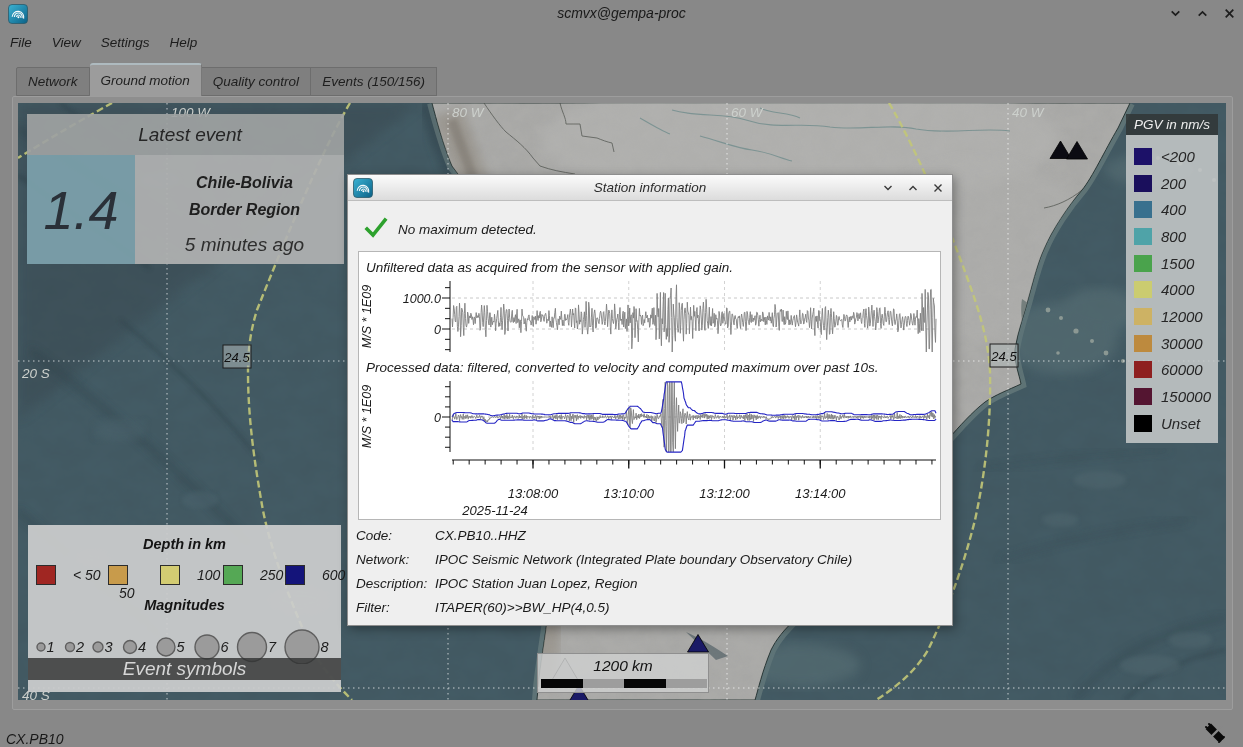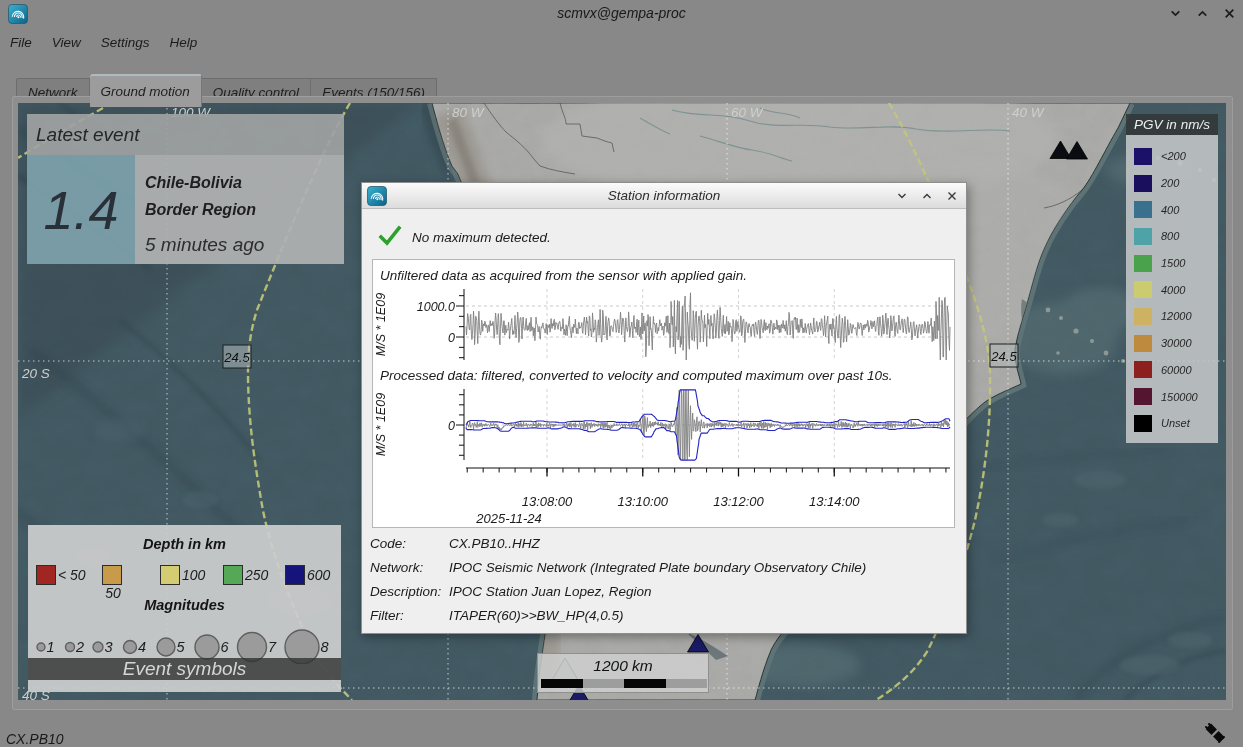--- a/index.html
+++ b/index.html
@@ -12,82 +12,82 @@
 .app-icon { position:absolute; left:8px; top:4px; width:20px; height:20px; }
 .win-title { position:absolute; top:5px; left:0; width:100%; text-align:center;
   font-size:14px; color:#191919; }
 .win-controls { position:absolute; right:4px; top:3px; display:flex; gap:7px; }
 .win-btn { width:20px; height:20px; display:flex; align-items:center; justify-content:center; }
 
 .menubar { position:absolute; top:28px; left:0; height:30px; display:flex; padding-left:0; }
 .menu-item { padding:0 10px; line-height:29px; font-size:13.5px; color:#1c1c1c; }
 
 
-.tabbar { position:absolute; top:74px; left:16px; height:33px; display:flex; align-items:flex-end; }
+.tabbar { position:absolute; top:63px; left:16px; height:33px; display:flex; align-items:flex-end; }
 .tab { height:29px; line-height:28px; padding:0 11px; font-size:13.5px; color:#1e1e1e;
   background:#7f7f7f; border:1px solid #6d6d6d; border-left:none; position:relative; }
 .tab:first-child { border-left:1px solid #6d6d6d; border-top-left-radius:2px; }
 .tab.active { height:33px; line-height:31px; background:#9c9c9c; border-color:#787878;
   border-top:2px solid #aebabf; border-radius:3px 3px 0 0; border-bottom:none; z-index:3; }
 
 .pane { position:absolute; left:12px; top:96px; width:1221px; height:614px;
   background:#8e8e8e; border:1px solid #9d9d9d; border-radius:2px; }
 
 
 .mapwrap { position:absolute; left:5px; top:6px; width:1208px; height:597px; overflow:hidden;
   background:#3f545c; }
 .mapwrap > svg.basemap { position:absolute; left:0; top:0; }
 
 
-.latest-event { position:absolute; left:9px; top:11px; width:317px; height:150px; z-index:5; }
+.latest-event { position:absolute; left:9px; top:11px; width:317px; height:150px; z-index:5;text-align:center; }
 .le-header { height:41px; background:rgba(158,161,161,0.93); color:#262626; font-size:19px;
   line-height:41px; padding-left:9px; }
 .le-body { display:flex; height:109px; }
 .le-mag { width:108px; background:rgba(122,158,168,0.97); color:#2a3038; font-size:54px;
   display:flex; align-items:center; justify-content:center; }
 .le-info { flex:1; background:rgba(176,177,177,0.93); padding:14px 0 0 10px; }
 .le-region { font-size:16px; font-weight:bold; color:#1f1f1f; line-height:27px; }
 .le-time { font-size:19px; color:#2e2e2e; margin-top:11px; }
 
 
 .pgv-legend { position:absolute; left:1108px; top:11px; width:92px; z-index:5; }
 .pgv-header { height:21px; background:rgba(48,53,53,0.82); color:#eeeeee; font-size:13.5px;
   text-align:center; line-height:21px; }
 .pgv-body { background:rgba(196,199,199,0.88); padding:8px 0 6px 8px; }
 .pgv-row { display:flex; align-items:center; height:26.7px; }
 .pgv-swatch { width:18px; height:17px; margin-right:9px; }
-.pgv-label { font-size:11px; color:#262626; }
+.pgv-label { font-size:15px; color:#262626; }
 
 
 .event-legend { position:absolute; left:10px; top:422px; width:313px; height:167px; z-index:5;
   background:rgba(204,206,206,0.93); }
 .ev-title { text-align:center; font-weight:bold; font-size:14.5px; color:#141414; }
 .ev-depth-title { position:absolute; top:11px; left:0; width:100%; }
 .ev-swatches { position:absolute; left:0; top:40px; width:100%; height:22px; }
 .ev-sw-item { position:absolute; display:flex; align-items:center; white-space:nowrap; }
 .ev-swatch { width:20px; height:20px; border:1px solid #2c2c2c; }
-.ev-sw-label { font-size:14px; color:#1c1c1c; margin-left:2px; }
+.ev-sw-label { font-size:14px; color:#1c1c1c; margin-left:17px; }
 .ev-mag-title { position:absolute; top:72px; left:0; width:100%; }
 .ev-circles { position:absolute; left:8px; top:103px; width:297px; height:36px; }
 .ev-footer { position:absolute; bottom:12px; left:0; width:100%; height:22px;
   background:rgba(47,49,49,0.8); color:#d6d6d6; font-size:19px; text-align:center;
   line-height:21px; }
 
 
 .scalebar { position:absolute; left:519px; top:550px; width:172px; height:40px; z-index:5;
   background:rgba(206,208,208,0.82); border:1px solid #8f8f8f; }
 .sb-label { text-align:center; font-size:15.5px; color:#111; margin-top:3px; }
 .sb-bar { position:absolute; left:3px; top:25px; width:166px; height:9px; display:flex; }
 .sb-seg { flex:1; }
 .sb-seg.dark { background:#060606; }
 .sb-seg.light { background:#9d9d9d; }
 
 
-.dialog { position:absolute; left:343px; top:71px; width:606px; height:452px; z-index:10;
-  background:#efefef; border:1px solid #8e8e8e; box-shadow:2px 3px 10px rgba(0,0,0,0.35);margin-top:8px; }
+.dialog { position:absolute; left:329px; top:71px; width:606px; height:452px; z-index:10;
+  background:#efefef; border:1px solid #8e8e8e; box-shadow:2px 3px 10px rgba(0,0,0,0.35); }
 .dlg-titlebar { position:absolute; top:0; left:0; width:100%; height:26px;
   background:linear-gradient(#fbfbfb,#dcdcdc); border-bottom:1px solid #bdbdbd; }
 .dlg-icon { position:absolute; left:5px; top:3px; width:20px; height:20px; }
 .dlg-title { position:absolute; width:100%; text-align:center; font-size:13.5px; color:#2c2c2c;
   line-height:25px; }
 .dlg-btns { position:absolute; right:6px; top:0; height:26px; display:flex; gap:9px;
   align-items:center; }
 .dlg-btn { width:16px; height:16px; display:flex; align-items:center; justify-content:center; }
 .dlg-status-icon { position:absolute; left:15px; top:40px; }
 .dlg-status-text { position:absolute; left:50px; top:47px; font-size:13.5px; color:#1b1b1b; }

